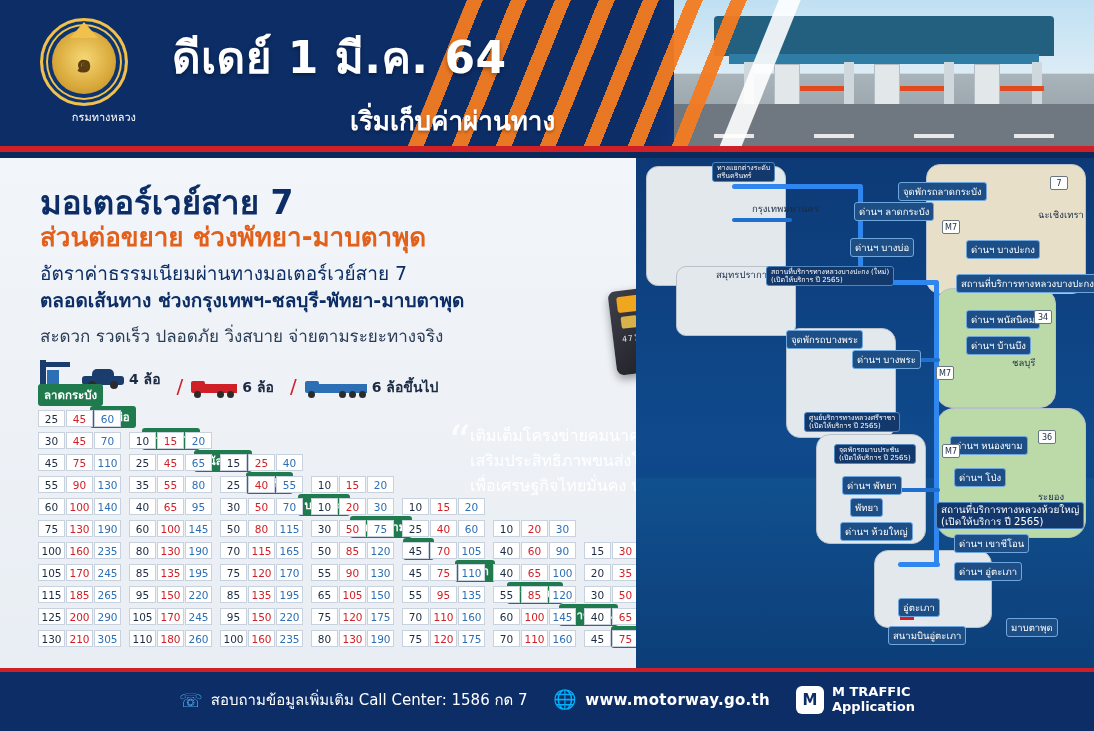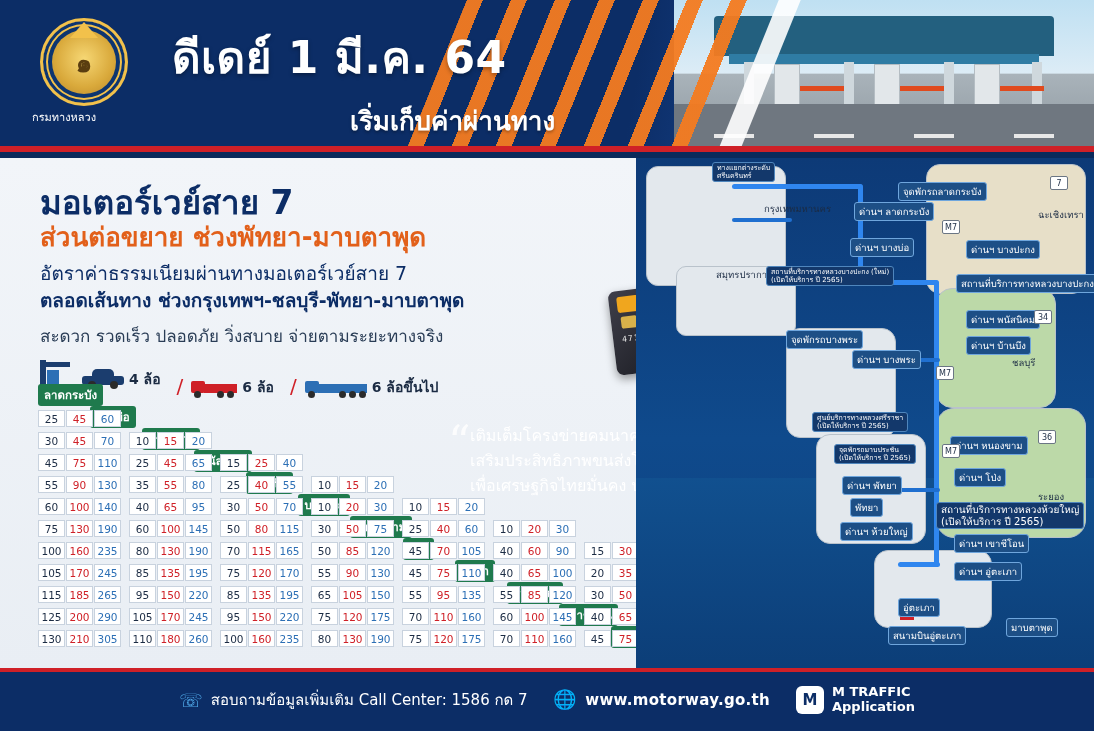--- a/index.html
+++ b/index.html
@@ -81,21 +81,21 @@
   .seal .glyph {
     position:absolute; left:0; top:0; width:64px; height:64px;
     display:flex; align-items:center; justify-content:center;
     color:#5a3d10; font-size:26px; font-weight:bold;
   }
   .seal .cap {
     position:absolute; left:38px; top:4px; width:28px; height:16px;
     background:#f2c14b; clip-path: polygon(50% 0%, 100% 100%, 0% 100%);
   }
   .seal .seal-label {
-    position:absolute; left:0; top:90px; width:104px; text-align:left;
+    position:absolute; left:0; top:90px; width:104px; text-align:right;
     color:#ffffff; font-size:11px;
   }
 
   .banner h1 {
     position:absolute; left:172px; top:22px;
     color:#ffffff; font-size:44px; font-weight:bold; letter-spacing:.5px;
     text-shadow:0 2px 4px rgba(0,0,0,.35);
   }
   .banner .sub {
     position:absolute; left:350px; top:100px;
@@ -785,37 +785,37 @@
     <div class="route hl" style="left:222px; top:26px; width:5px; height:100px;"></div>
     <div class="route hl" style="left:222px; top:122px; width:80px; height:5px;"></div>
     <div class="route hl" style="left:298px; top:122px; width:5px; height:150px;"></div>
     <div class="route hl" style="left:298px; top:268px; width:5px; height:140px;"></div>
     <div class="route hl" style="left:262px; top:404px; width:42px; height:5px;"></div>
     <div class="route" style="left:96px; top:60px; width:60px; height:4px;"></div>
     <div class="route" style="left:250px; top:200px; width:54px; height:4px;"></div>
     <div class="route" style="left:250px; top:330px; width:54px; height:4px;"></div>
 
     <div class="ship" style="left:258px; top:462px;"></div>
-  <div class="mlabel plain" style="left: 112px; top: 42px; margin-left: 12px;">กรุงเทพมหานคร</div>
+  <div class="mlabel plain" style="left: 112px; top: 42px;">กรุงเทพมหานคร</div>
       <div class="mlabel plain" style="left: 76px; top: 108px;">สมุทรปราการ</div>
       <div class="mlabel plain" style="left: 398px; top: 48px;">ฉะเชิงเทรา</div>
       <div class="mlabel plain" style="left: 372px; top: 196px;">ชลบุรี</div>
       <div class="mlabel plain" style="left: 398px; top: 330px;">ระยอง</div>
       <div class="mlabel dark" style="left: 76px; top: 4px; font-size: 7px; line-height: 1.15;"><span>ทางแยกต่างระดับ</span><br><span>ศรีนครินทร์</span></div>
       <div class="mlabel" style="left: 218px; top: 44px;"><span>ด่านฯ ลาดกระบัง</span></div>
       <div class="mlabel" style="left: 262px; top: 24px;"><span>จุดพักรถลาดกระบัง</span></div>
       <div class="mlabel" style="left: 214px; top: 80px;"><span>ด่านฯ บางบ่อ</span></div>
       <div class="mlabel" style="left: 330px; top: 82px;"><span>ด่านฯ บางปะกง</span></div>
       <div class="mlabel dark" style="left: 130px; top: 108px; font-size: 7px; line-height: 1.15;"><span>สถานที่บริการทางหลวงบางปะกง (ใหม่)</span><br><span>(เปิดให้บริการ ปี 2565)</span></div>
       <div class="mlabel" style="left: 320px; top: 116px;"><span>สถานที่บริการทางหลวงบางปะกง</span></div>
       <div class="mlabel" style="left: 330px; top: 152px;"><span>ด่านฯ พนัสนิคม</span></div>
       <div class="mlabel" style="left: 330px; top: 178px;"><span>ด่านฯ บ้านบึง</span></div>
       <div class="mlabel" style="left: 150px; top: 172px;"><span>จุดพักรถบางพระ</span></div>
       <div class="mlabel" style="left: 216px; top: 192px;"><span>ด่านฯ บางพระ</span></div>
-      <div class="mlabel dark" style="left: 176px; top: 254px; font-size: 7px; line-height: 1.15;"><span>ศูนย์บริการทางหลวงศรีราชา</span><br><span>(เปิดให้บริการ ปี 2565)</span></div>
+      <div class="mlabel dark" style="left: 168px; top: 254px; font-size: 7px; line-height: 1.15;"><span>ศูนย์บริการทางหลวงศรีราชา</span><br><span>(เปิดให้บริการ ปี 2565)</span></div>
       <div class="mlabel" style="left: 314px; top: 278px;"><span>ด่านฯ หนองขาม</span></div>
       <div class="mlabel dark" style="left: 198px; top: 286px; font-size: 7px; line-height: 1.15;"><span>จุดพักรถมาบประชัน</span><br><span>(เปิดให้บริการ ปี 2565)</span></div>
       <div class="mlabel" style="left: 318px; top: 310px;"><span>ด่านฯ โป่ง</span></div>
       <div class="mlabel" style="left: 206px; top: 318px;"><span>ด่านฯ พัทยา</span></div>
       <div class="mlabel" style="left: 214px; top: 340px;"><span>พัทยา</span></div>
       <div class="mlabel dark" style="left: 300px; top: 344px; font-size: 10px; line-height: 1.15;"><span>สถานที่บริการทางหลวงห้วยใหญ่</span><br><span>(เปิดให้บริการ ปี 2565)</span></div>
       <div class="mlabel" style="left: 204px; top: 364px;"><span>ด่านฯ ห้วยใหญ่</span></div>
       <div class="mlabel" style="left: 318px; top: 376px;"><span>ด่านฯ เขาชีโอน</span></div>
       <div class="mlabel" style="left: 318px; top: 404px;"><span>ด่านฯ อู่ตะเภา</span></div>
       <div class="mlabel" style="left: 262px; top: 440px;"><span>อู่ตะเภา</span></div>

